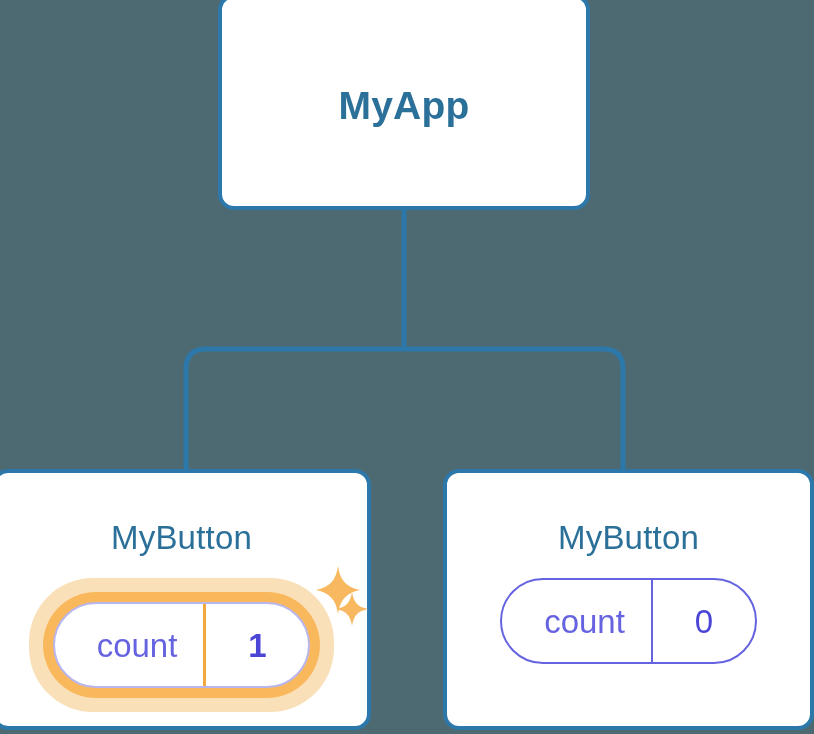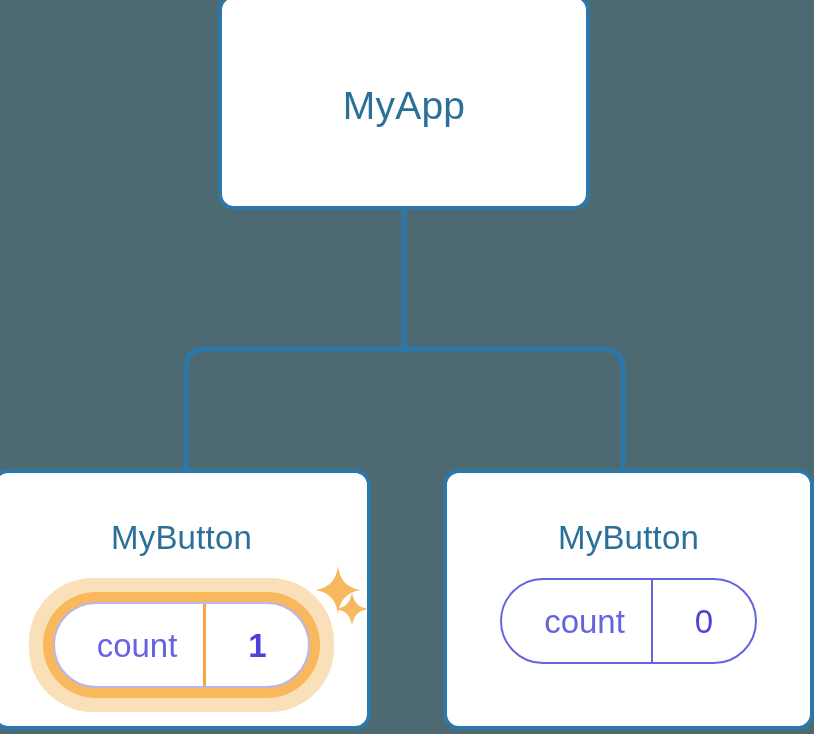--- a/index.html
+++ b/index.html
@@ -61,20 +61,21 @@
   .root-title {
     position: absolute;
     left: 0;
     right: 0;
     top: 88px;
     text-align: center;
     font-size: 39px;
     color: #2b7099;
     letter-spacing: 0.2px;
     line-height: 1;
+    font-weight: bold;
   }
 
   .child-title {
     position: absolute;
     left: 0;
     right: 0;
     top: 48px;
     text-align: center;
     font-size: 33px;
     color: #2b7099;

